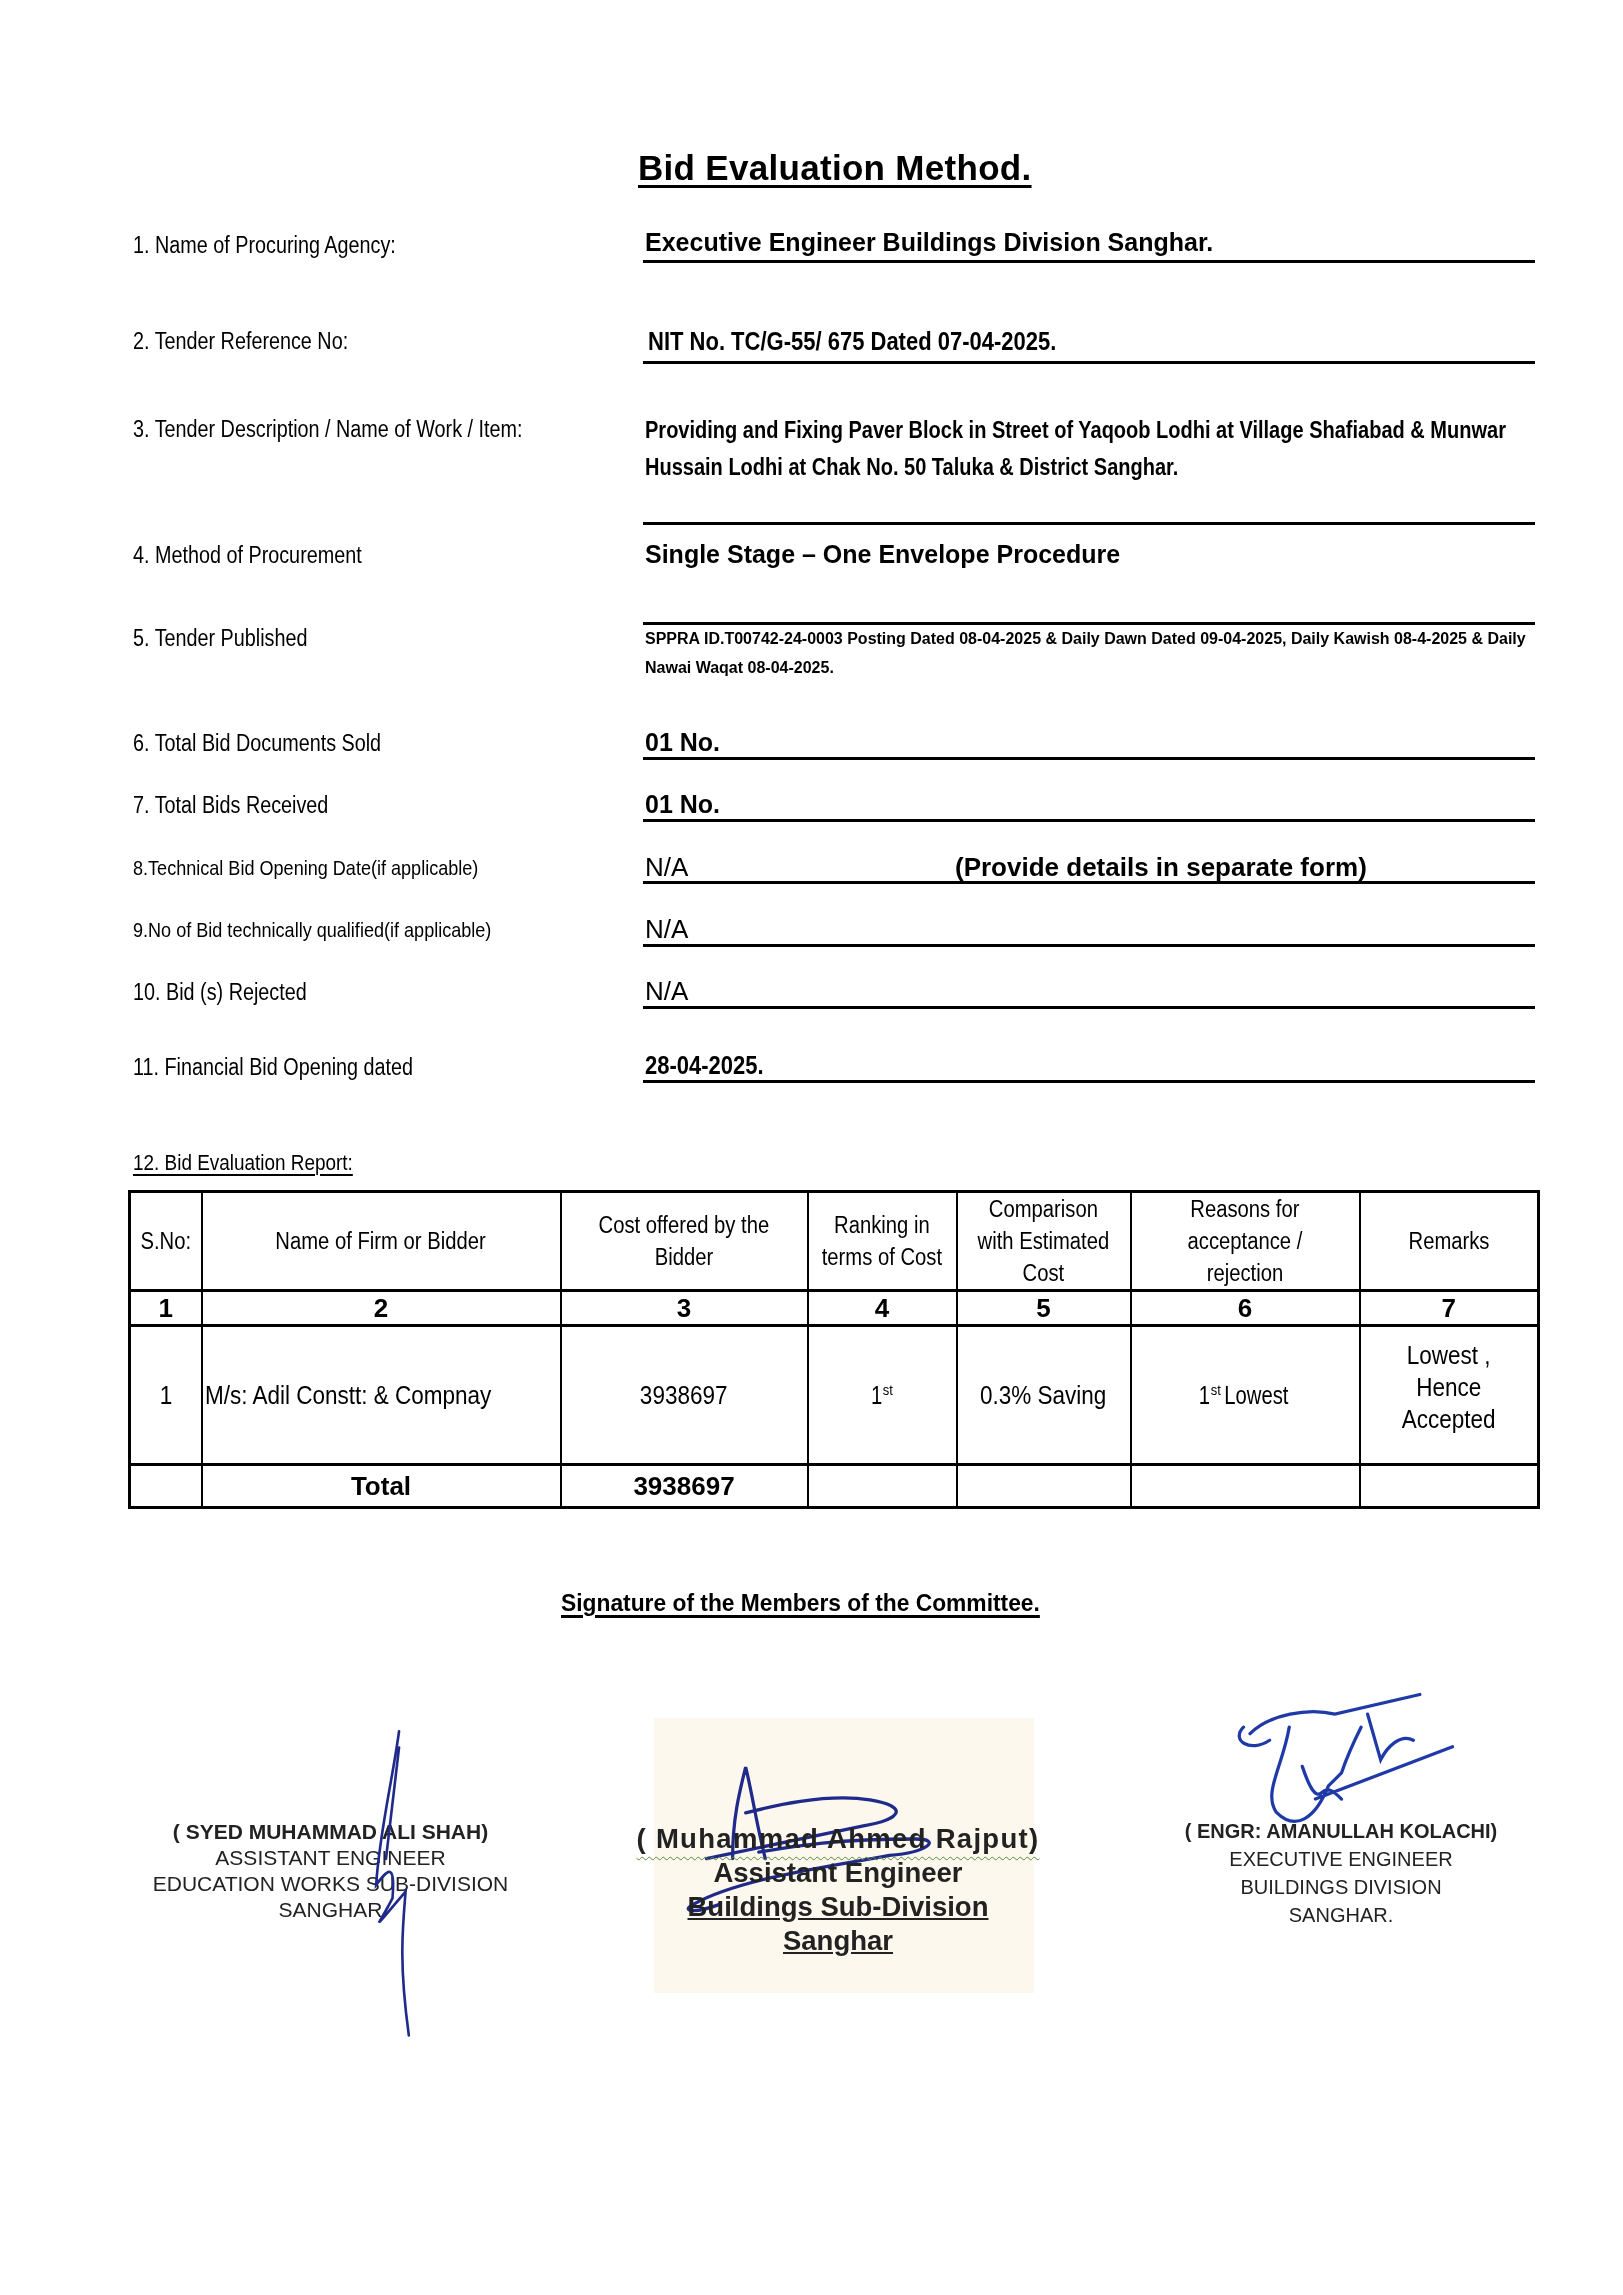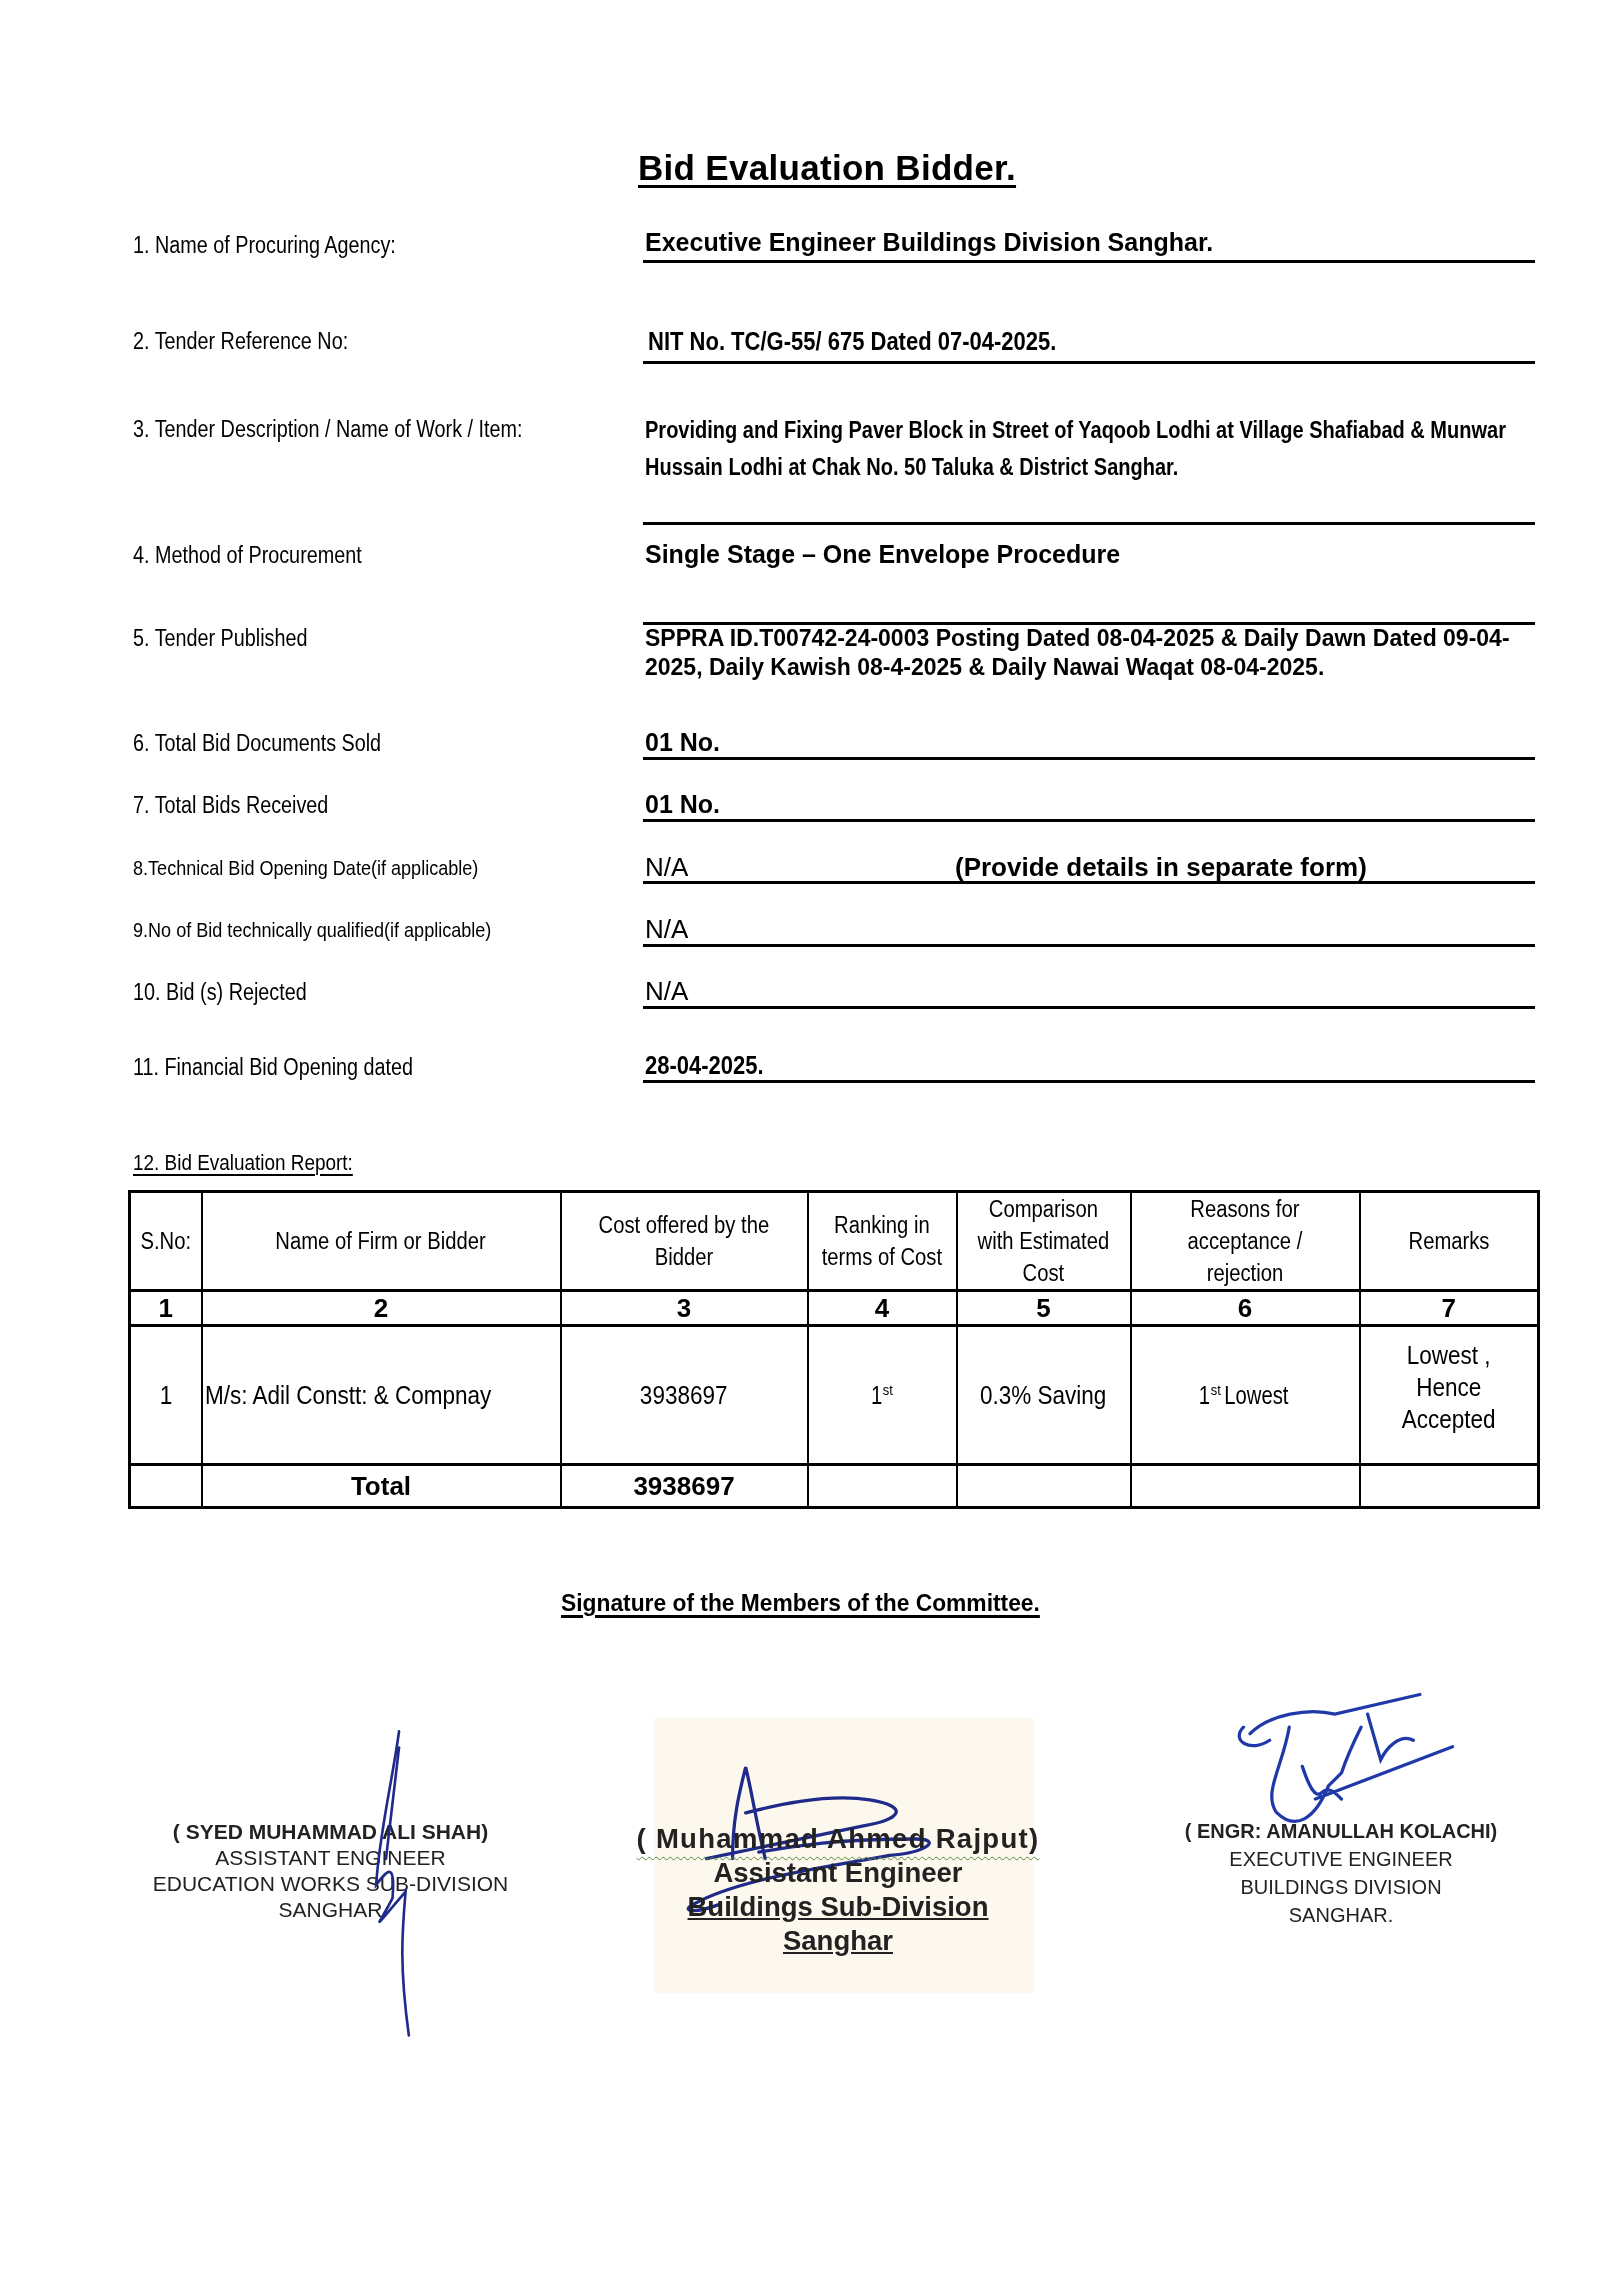--- a/index.html
+++ b/index.html
@@ -19,21 +19,21 @@
     white-space: nowrap;
   }
   .field-label.small { font-size: 21px; }
 
   .field-value {
     position: absolute; left: 645px; width: 890px;
     font-size: 25px; font-weight: bold; white-space: nowrap;
   }
   .field-value.cond { transform: scaleX(0.88); transform-origin: left center; }
   .field-value.multi { white-space: normal; line-height: 37px; font-size: 23px; width: 1021px; transform: scaleX(0.87); transform-origin: left top; }
-  .field-value.published { white-space: normal; line-height: 29px; font-size: 23px; width: 890px; }
+  .field-value.published { white-space: normal; line-height: 29px; font-size: 16px; width: 890px; }
   .field-value.regular { font-weight: normal; font-size: 26px; }
 
   .rule {
     position: absolute; left: 643px; width: 892px; height: 3.3px; background: #000;
   }
 
   .note {
     position: absolute; left: 955px; font-size: 26px; font-weight: bold;
   }
 
@@ -79,21 +79,21 @@
   .sig2 .l2 { font-weight: bold; }
   .sig2 .l3, .sig2 .l4 { font-weight: bold; text-decoration: underline; }
   .sig3 { left: 1158px; top: 1817px; width: 366px; font-size: 20px; line-height: 28px; }
   .sig3 .name { font-weight: bold; }
 
   .sig2-bg { position: absolute; left: 654px; top: 1718px; width: 380px; height: 275px; background: #fbf6ea; opacity: 0.8; }
 </style>
 </head>
 <body>
 
-<div class="title">Bid Evaluation Bidder.</div>
+<div class="title">Bid Evaluation Method.</div>
 
 <div class="field-label" style="top:232px;">1. Name of Procuring Agency:</div>
 <div class="field-value" style="top:228px;">Executive Engineer Buildings Division Sanghar.</div>
 <div class="rule" style="top:260px;"></div>
 
 <div class="field-label" style="top:328px;">2. Tender Reference No:</div>
 <div class="field-value cond" style="top:327px; left:648px;">NIT No. TC/G-55/ 675 Dated 07-04-2025.</div>
 <div class="rule" style="top:361px;"></div>
 
 <div class="field-label" style="top:416px;">3. Tender Description / Name of Work / Item:</div>

